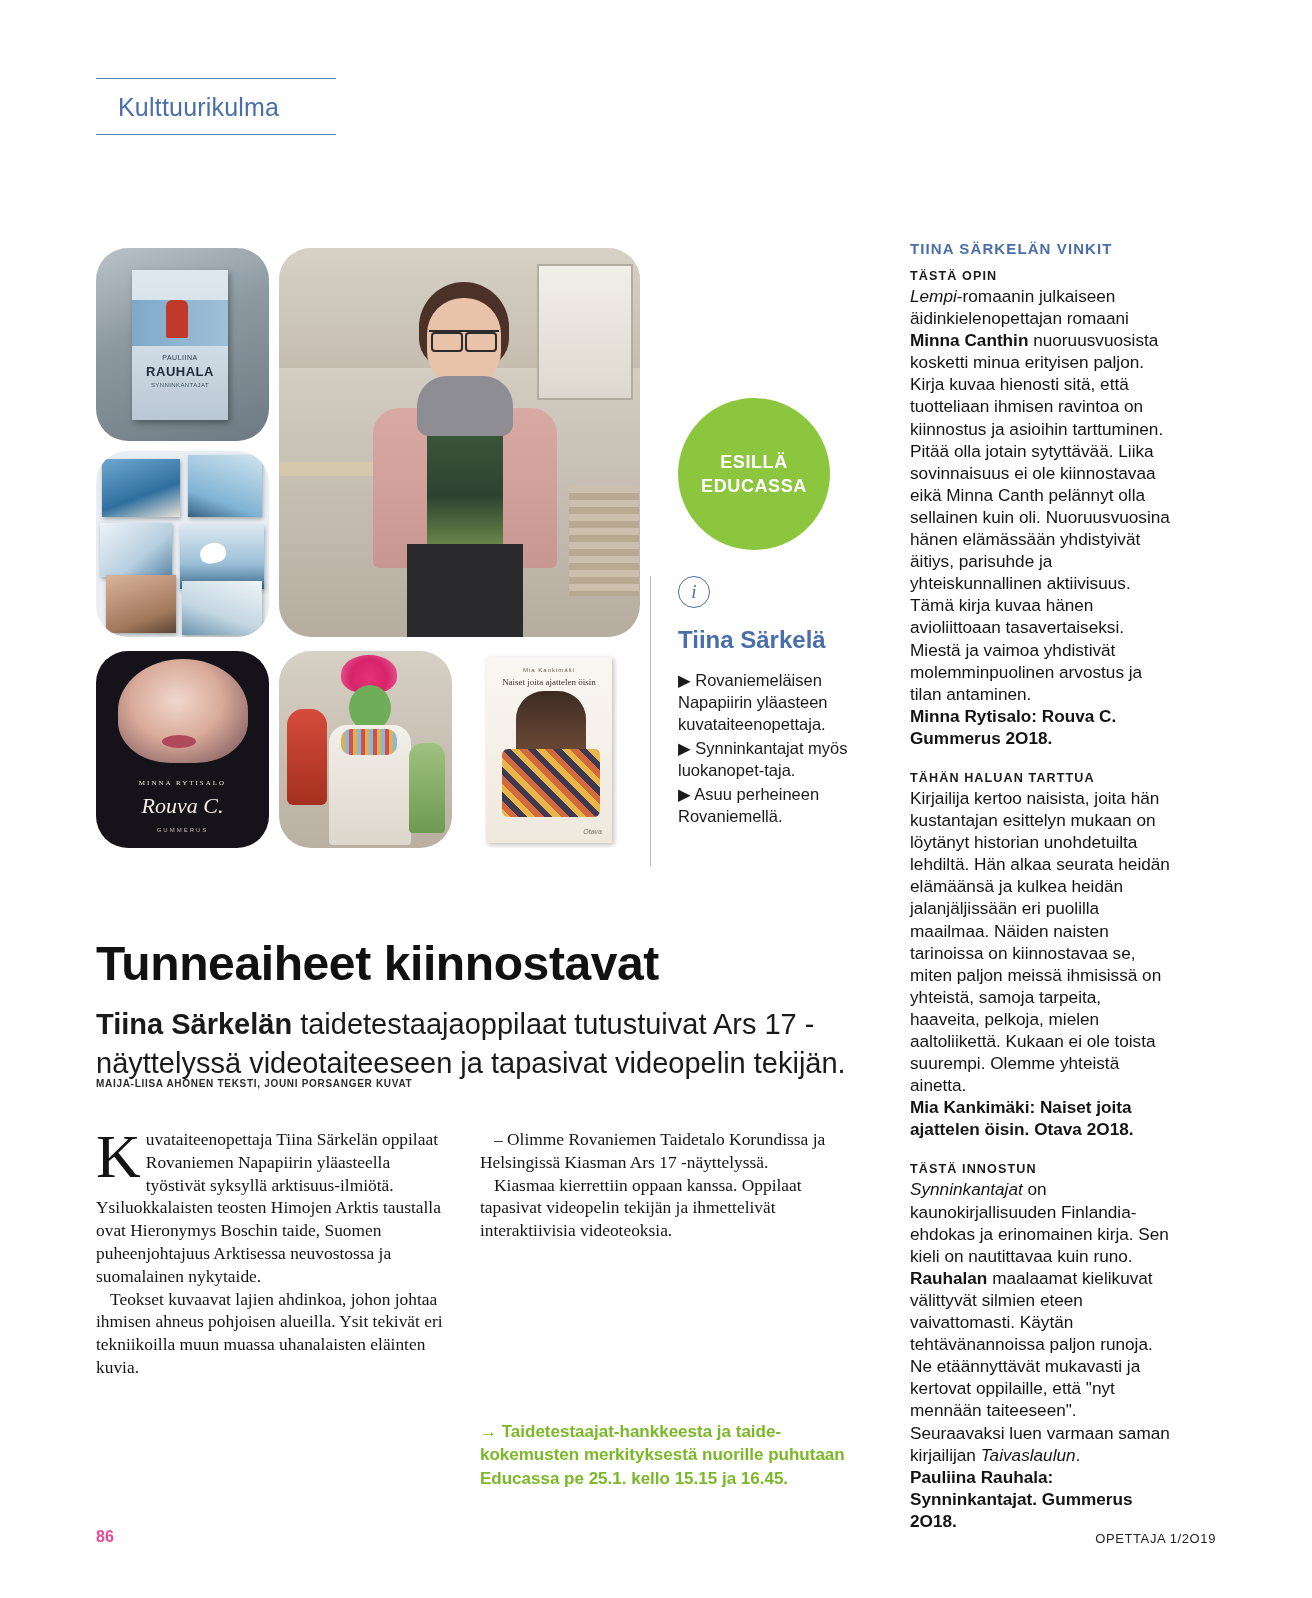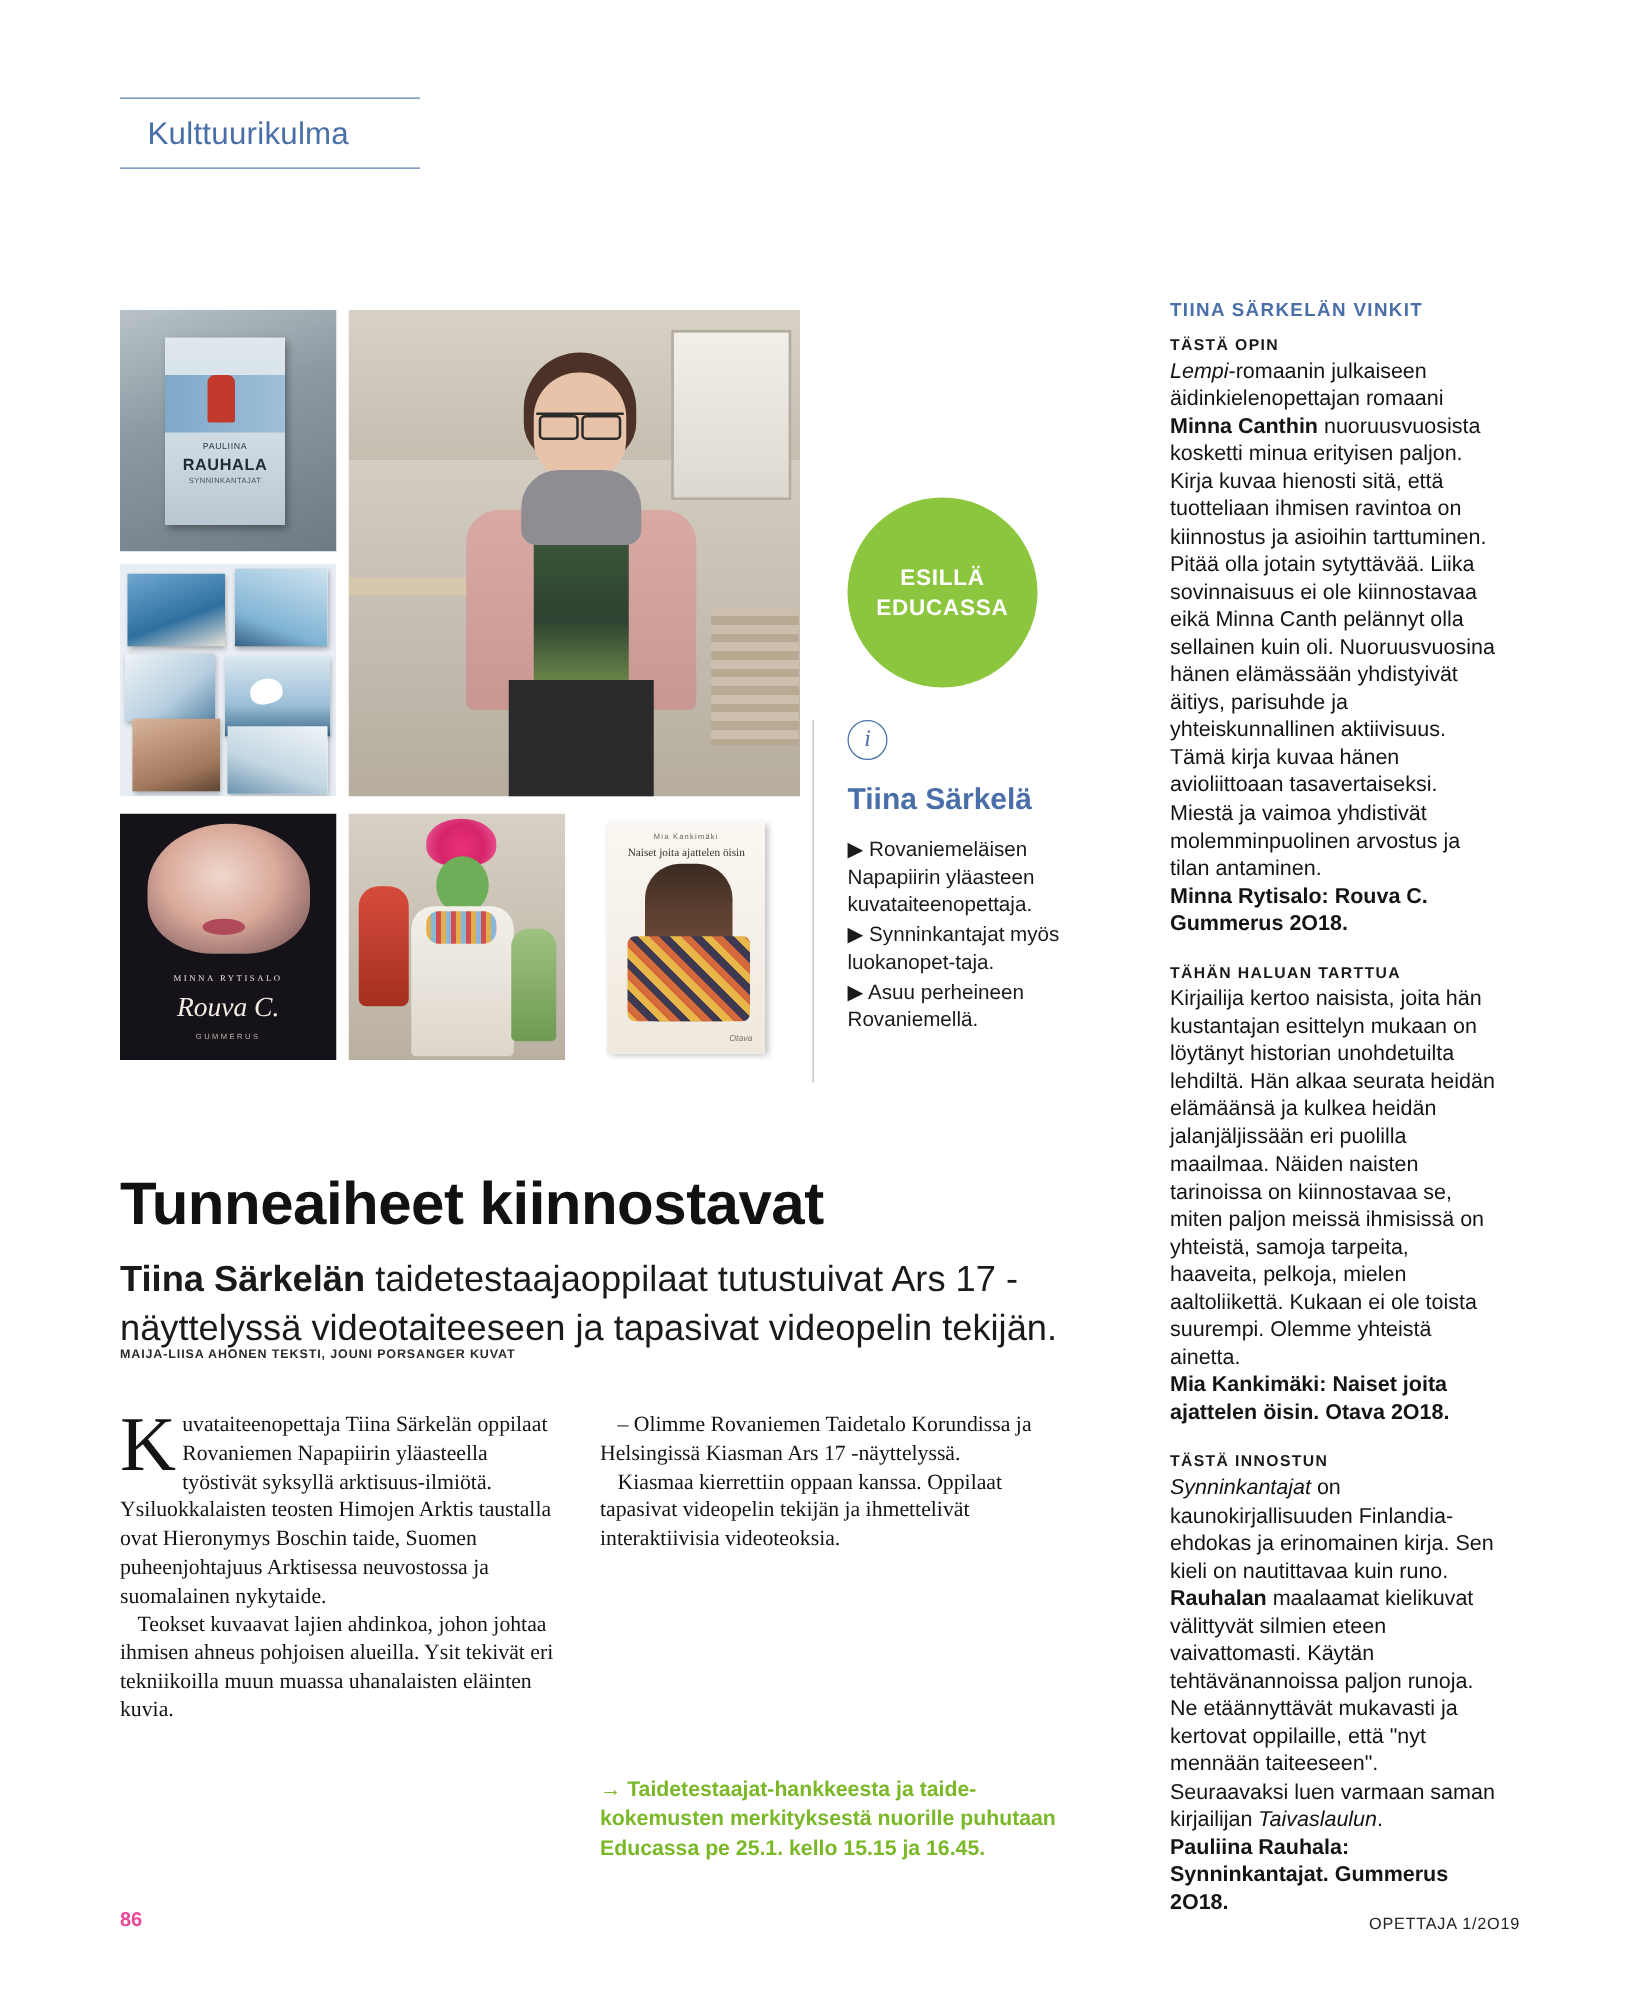--- a/index.html
+++ b/index.html
@@ -44,20 +44,21 @@
     position: absolute;
     left: 96px;
     top: 248px;
     width: 544px;
     height: 600px;
   }
   .ph {
     position: absolute;
     overflow: hidden;
     background: #cfcfcf;
+    border-radius: 32px;
   }
 
   
   .ph1 {
     left: 0; top: 0; width: 173px; height: 193px;
     background: linear-gradient(160deg,#b9c3c9 0%, #8e9aa2 40%, #6d7a83 100%);
   }
   .book1 {
     position: absolute;
     left: 36px; top: 22px; width: 96px; height: 150px;
@@ -385,21 +386,21 @@
     width: 370px;
     color: #7ab828;
     font-size: 17px;
     line-height: 1.38;
     font-weight: bold;
   }
 
   
   .rail {
     position: absolute;
-    left: 936px;
+    left: 910px;
     top: 240px;
     width: 262px;
   }
   .rail h2 {
     margin: 0 0 12px 0;
     font-size: 15px;
     letter-spacing: 1.1px;
     color: #4a6fa8;
     font-weight: bold;
   }

